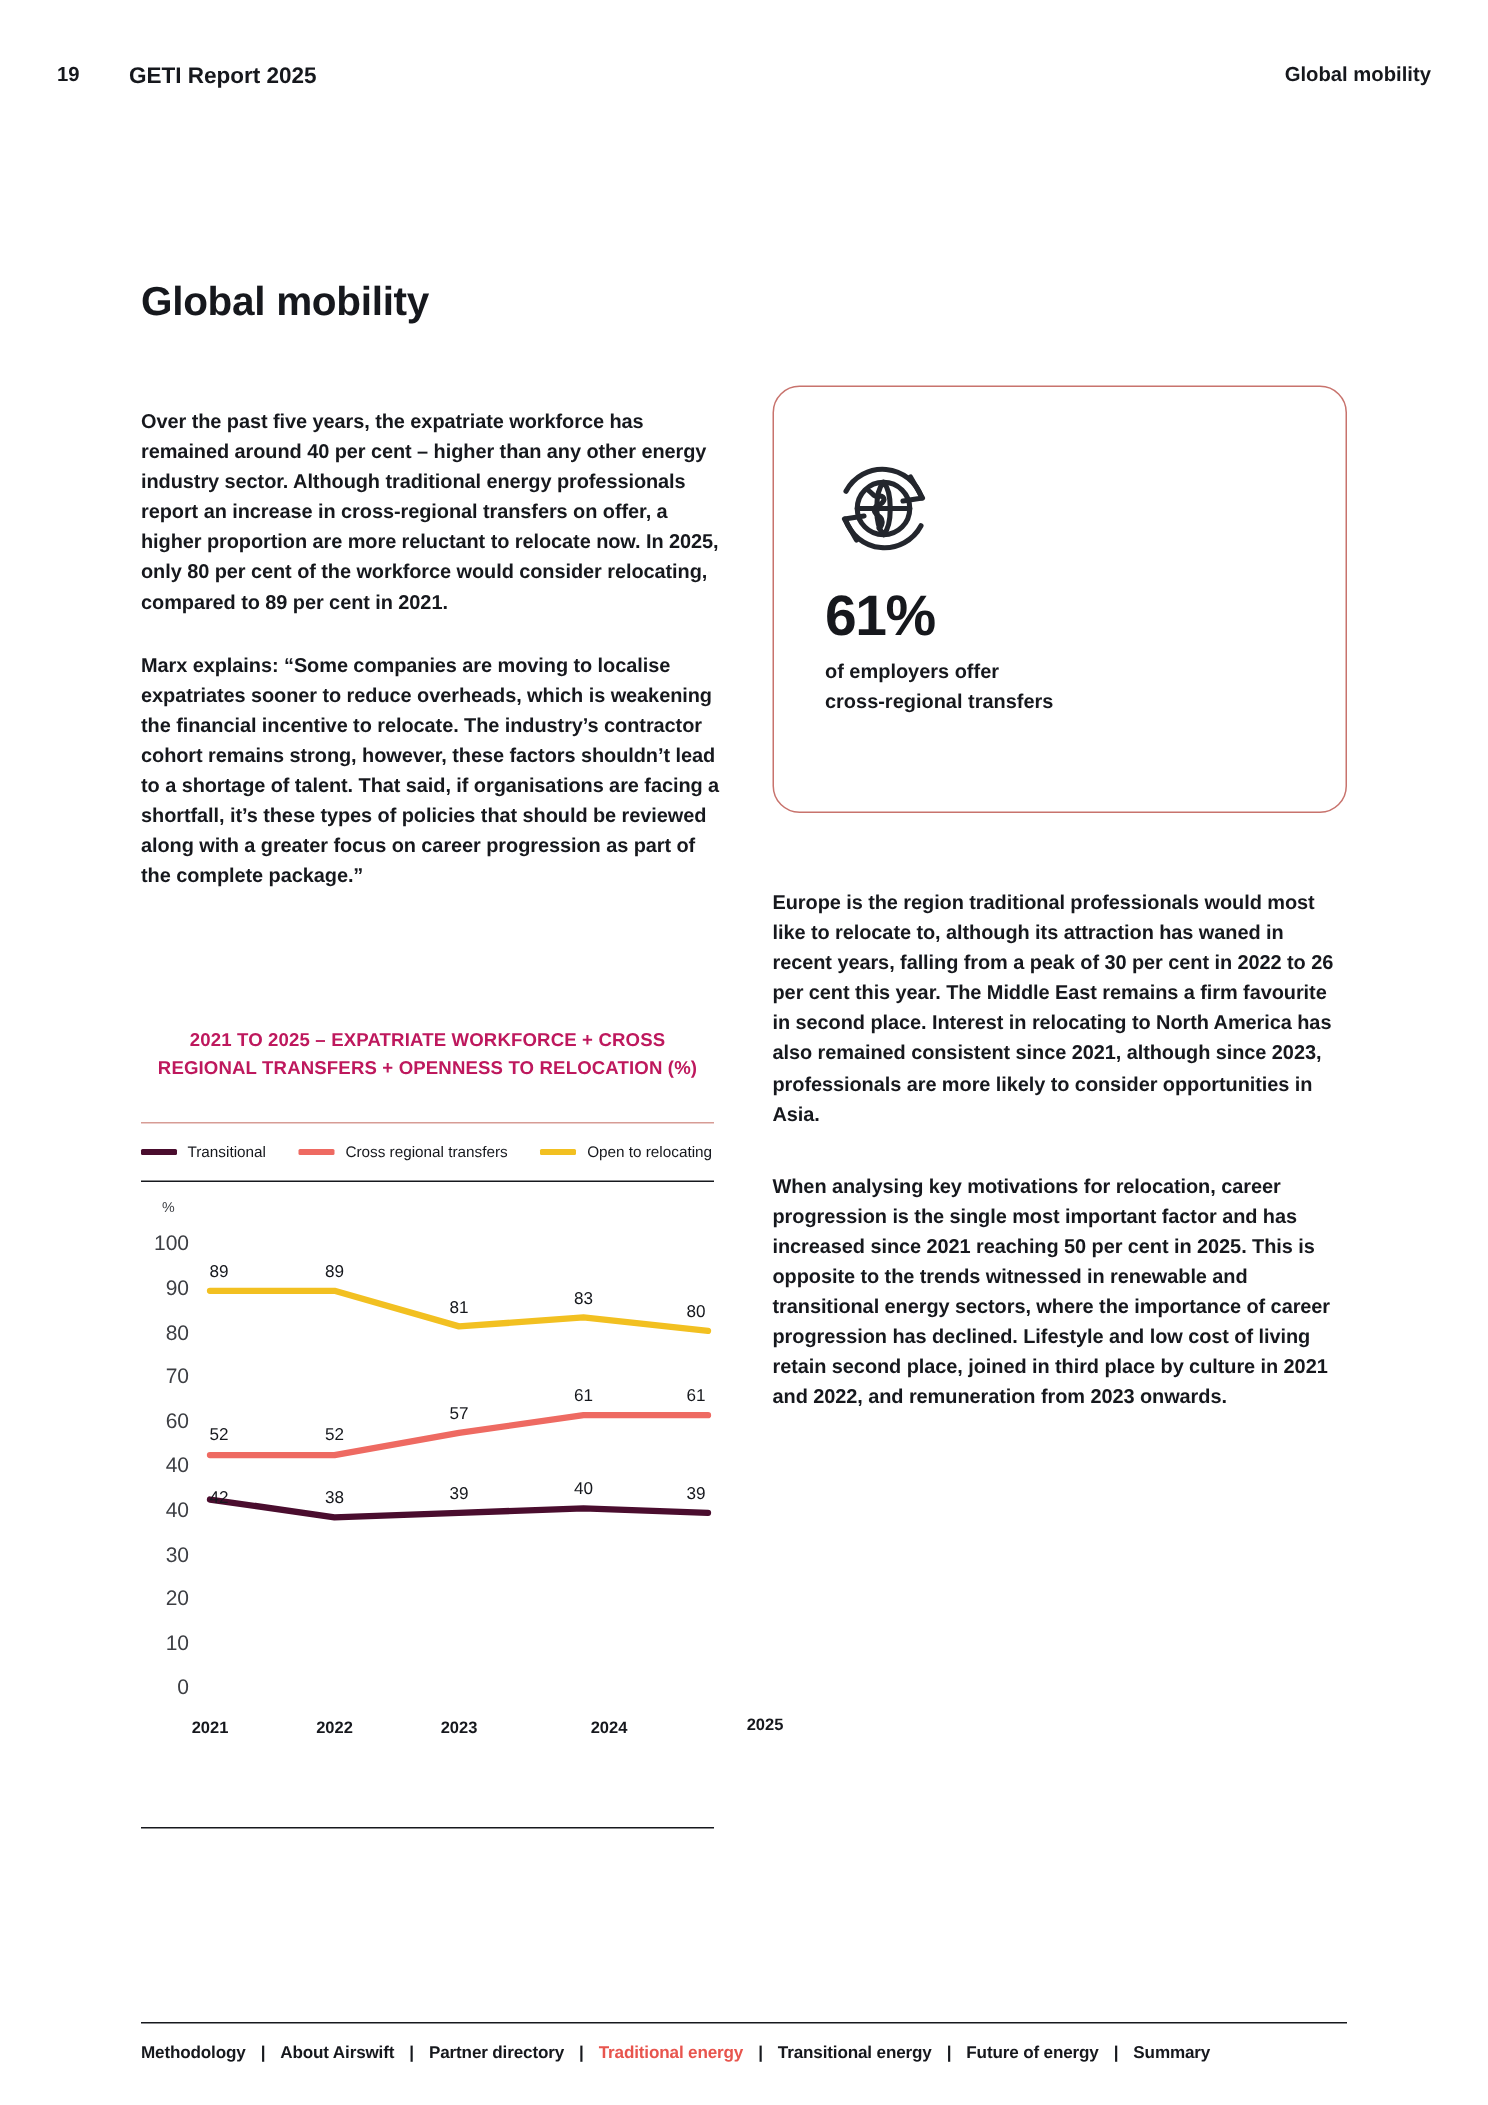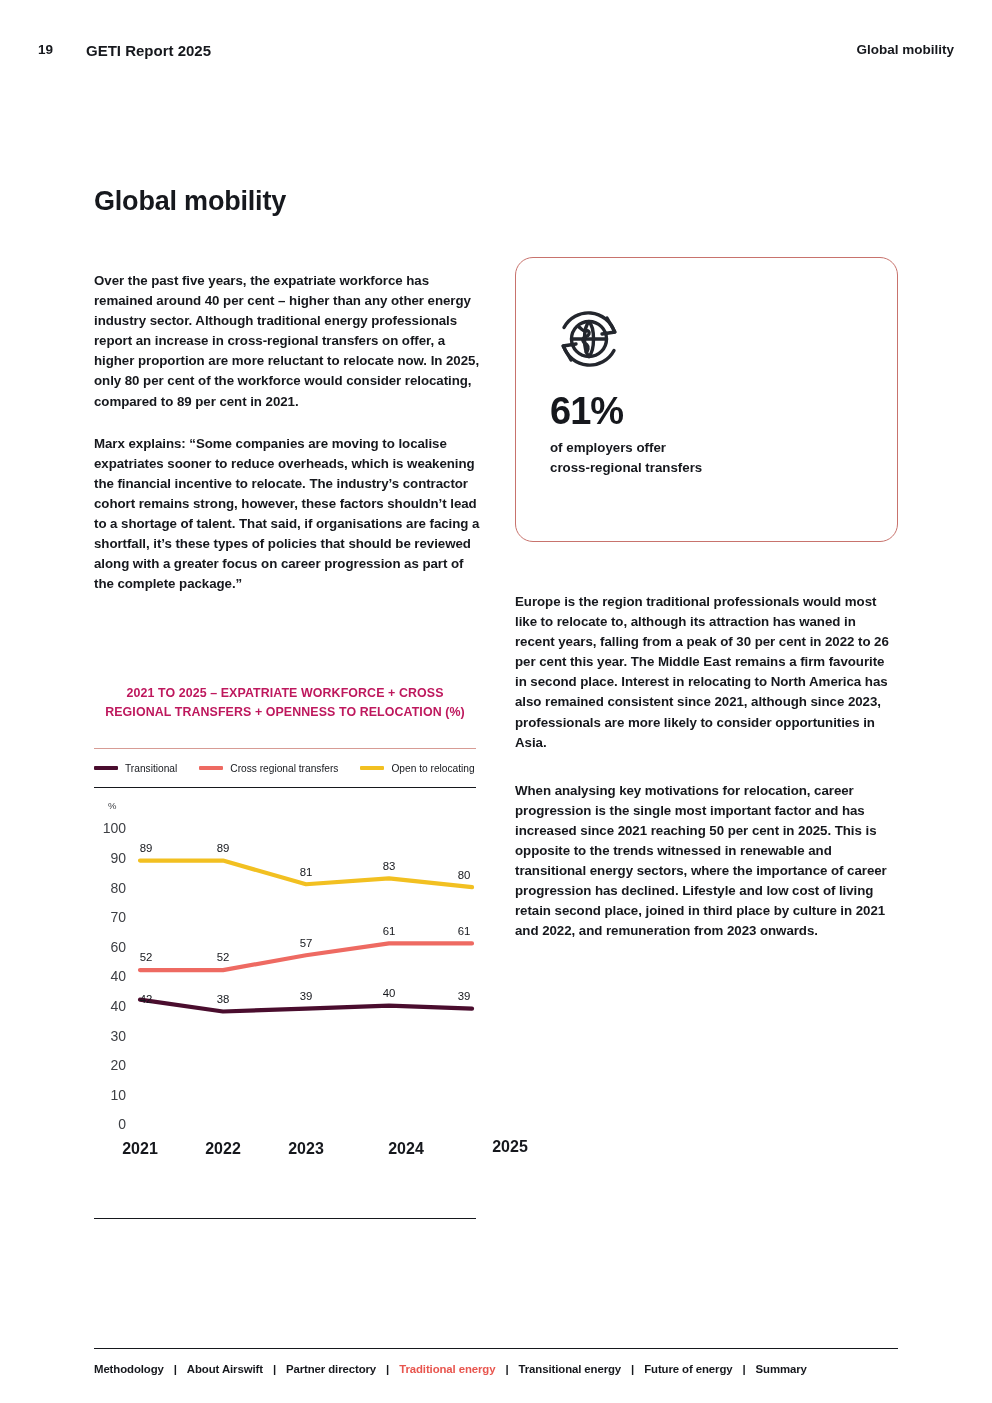--- a/index.html
+++ b/index.html
@@ -79,21 +79,21 @@
   }
   .y-unit{
     position:absolute; left:14px; top:0; font-size:9.5px; color:#3d3f44;
   }
   .ytick{
     position:absolute; left:0; width:32px; text-align:right;
     font-size:14px; color:#3d3f44;
     transform:translateY(-50%);
   }
   .xtick{
-    position:absolute; bottom:0; font-size:16px; font-weight:700;
+    position:absolute; bottom:0; font-size:11px; font-weight:700;
     color:#16181d; transform:translateX(-50%);
   }
   .plot svg{ position:absolute; left:0; top:0; }
   .dlabel{
     position:absolute; font-size:11.4px; color:#16181d;
     transform:translate(-50%,-100%); white-space:nowrap;
   }
 
   .rule-chart-end{
     position:absolute; left:94px; top:1218px; width:382px;

